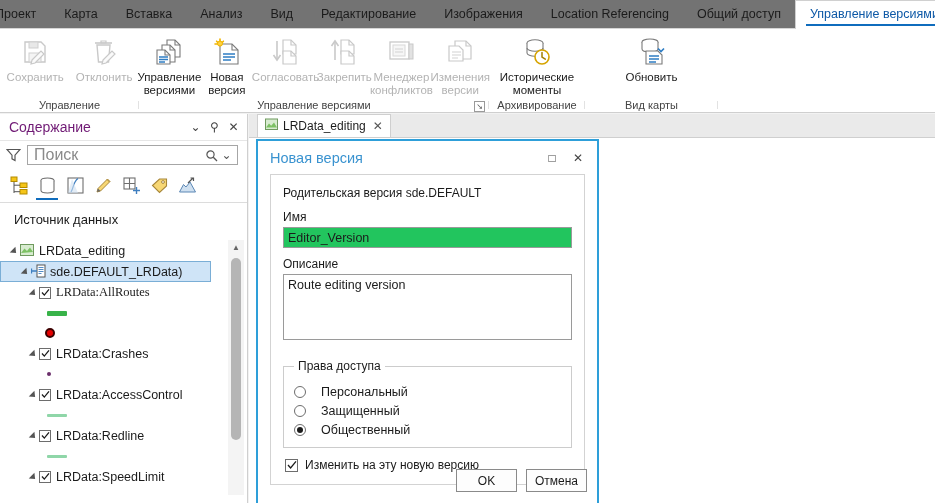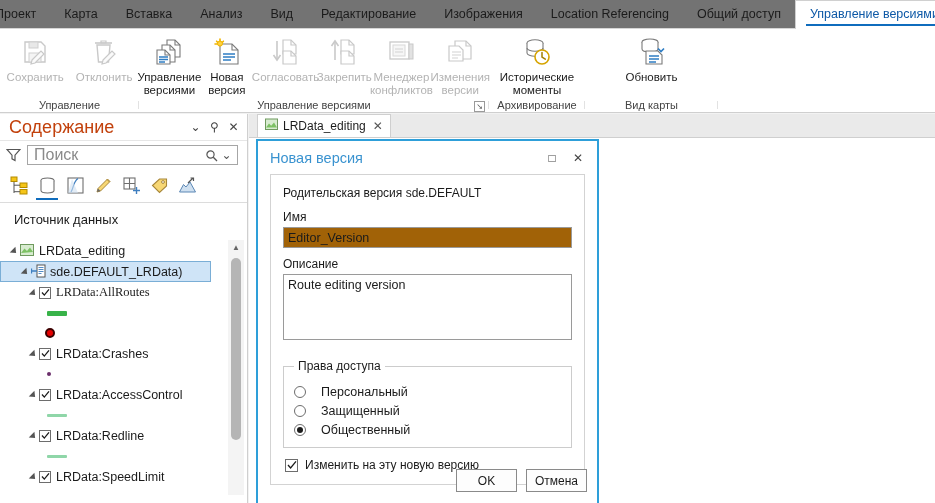--- a/index.html
+++ b/index.html
@@ -64,21 +64,21 @@
 
   
   .contents {
     position:absolute; left:0; top:114px; width:248px; height:389px;
     background:#ffffff; border-right:1px solid #cfcfcf;
   }
   .cpane-head {
     height:27px; display:flex; align-items:center; padding:0 4px 0 9px;
     border-bottom:1px solid #e6e6e6;
   }
-  .cpane-title { font-size:18px; color:#c2410c; flex:1; }
+  .cpane-title { font-size:14px; color:#701a75; flex:1; }
   .cpane-head .hbtn {
     width:19px; height:19px; display:flex; align-items:center; justify-content:center;
     color:#444; font-size:12px; cursor:default;
   }
   .searchrow { height:28px; display:flex; align-items:center; padding:0 9px 0 6px; gap:6px; }
   .funnel { width:15px; height:14px; flex:0 0 auto; }
   .searchbox {
     flex:1; height:20px; border:1px solid #a6a6a6; background:#fff;
     display:flex; align-items:center; padding:0 3px 0 6px;
   }
@@ -150,21 +150,21 @@
   .dlg-title .t { flex:1; font-size:14.5px; color:#3a93d0; }
   .dlg-title .wbtn {
     width:26px; height:24px; display:flex; align-items:center; justify-content:center;
     color:#444; cursor:default;
   }
   .dlg-body { padding:0 12px; }
   .panel { border:1px solid #d3d3d3; padding:11px 12px 12px; }
   .parentline { font-size:12px; color:#1b1b1b; margin-bottom:10px; }
   .flabel { font-size:12px; color:#1b1b1b; margin-bottom:3px; }
   .finput {
-    width:100%; height:21px; border:1px solid #9a9a9a; background:#a16207;
+    width:100%; height:21px; border:1px solid #9a9a9a; background:#22c55e;
     font-family:"Liberation Sans", sans-serif; font-size:12.5px; color:#1b1b1b;
     padding:0 4px; outline:none;
   }
   .ftext {
     width:100%; height:66px; border:1px solid #9a9a9a; background:#fff; margin-bottom:12px;
     font-family:"Liberation Sans", sans-serif; font-size:12.5px; color:#1b1b1b;
     padding:3px 4px; outline:none; resize:none;
   }
   .fieldset {
     border:1px solid #cccccc; padding:9px 10px 8px; margin:4px 0 10px; position:relative;

